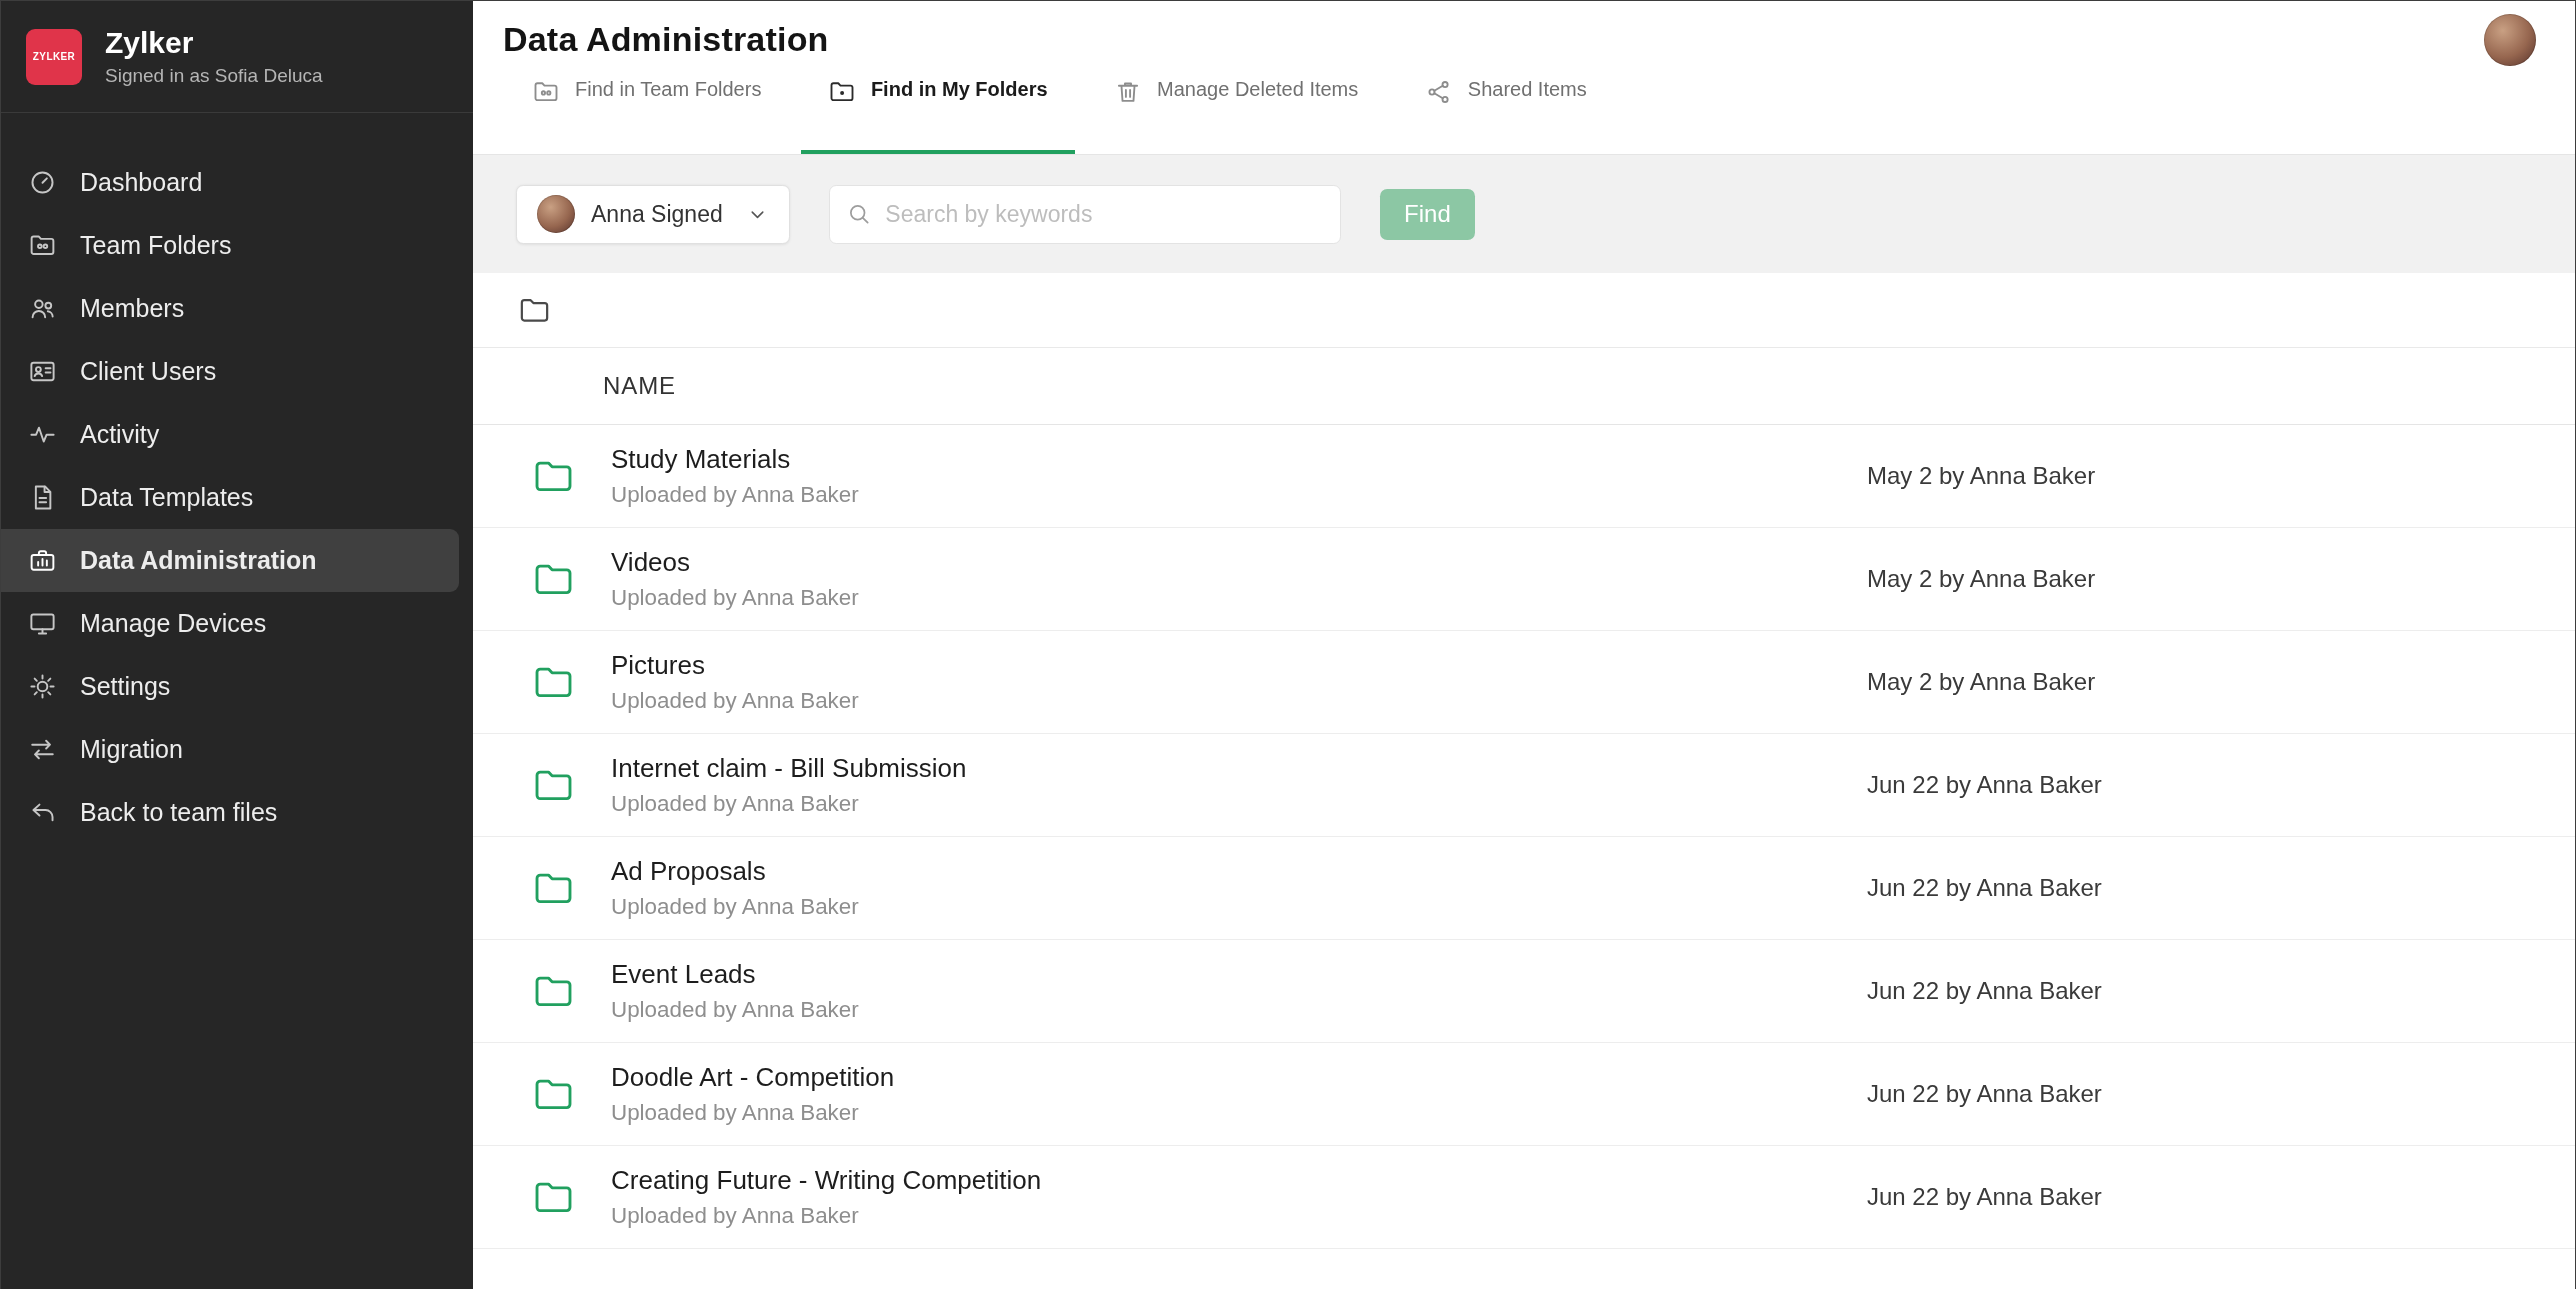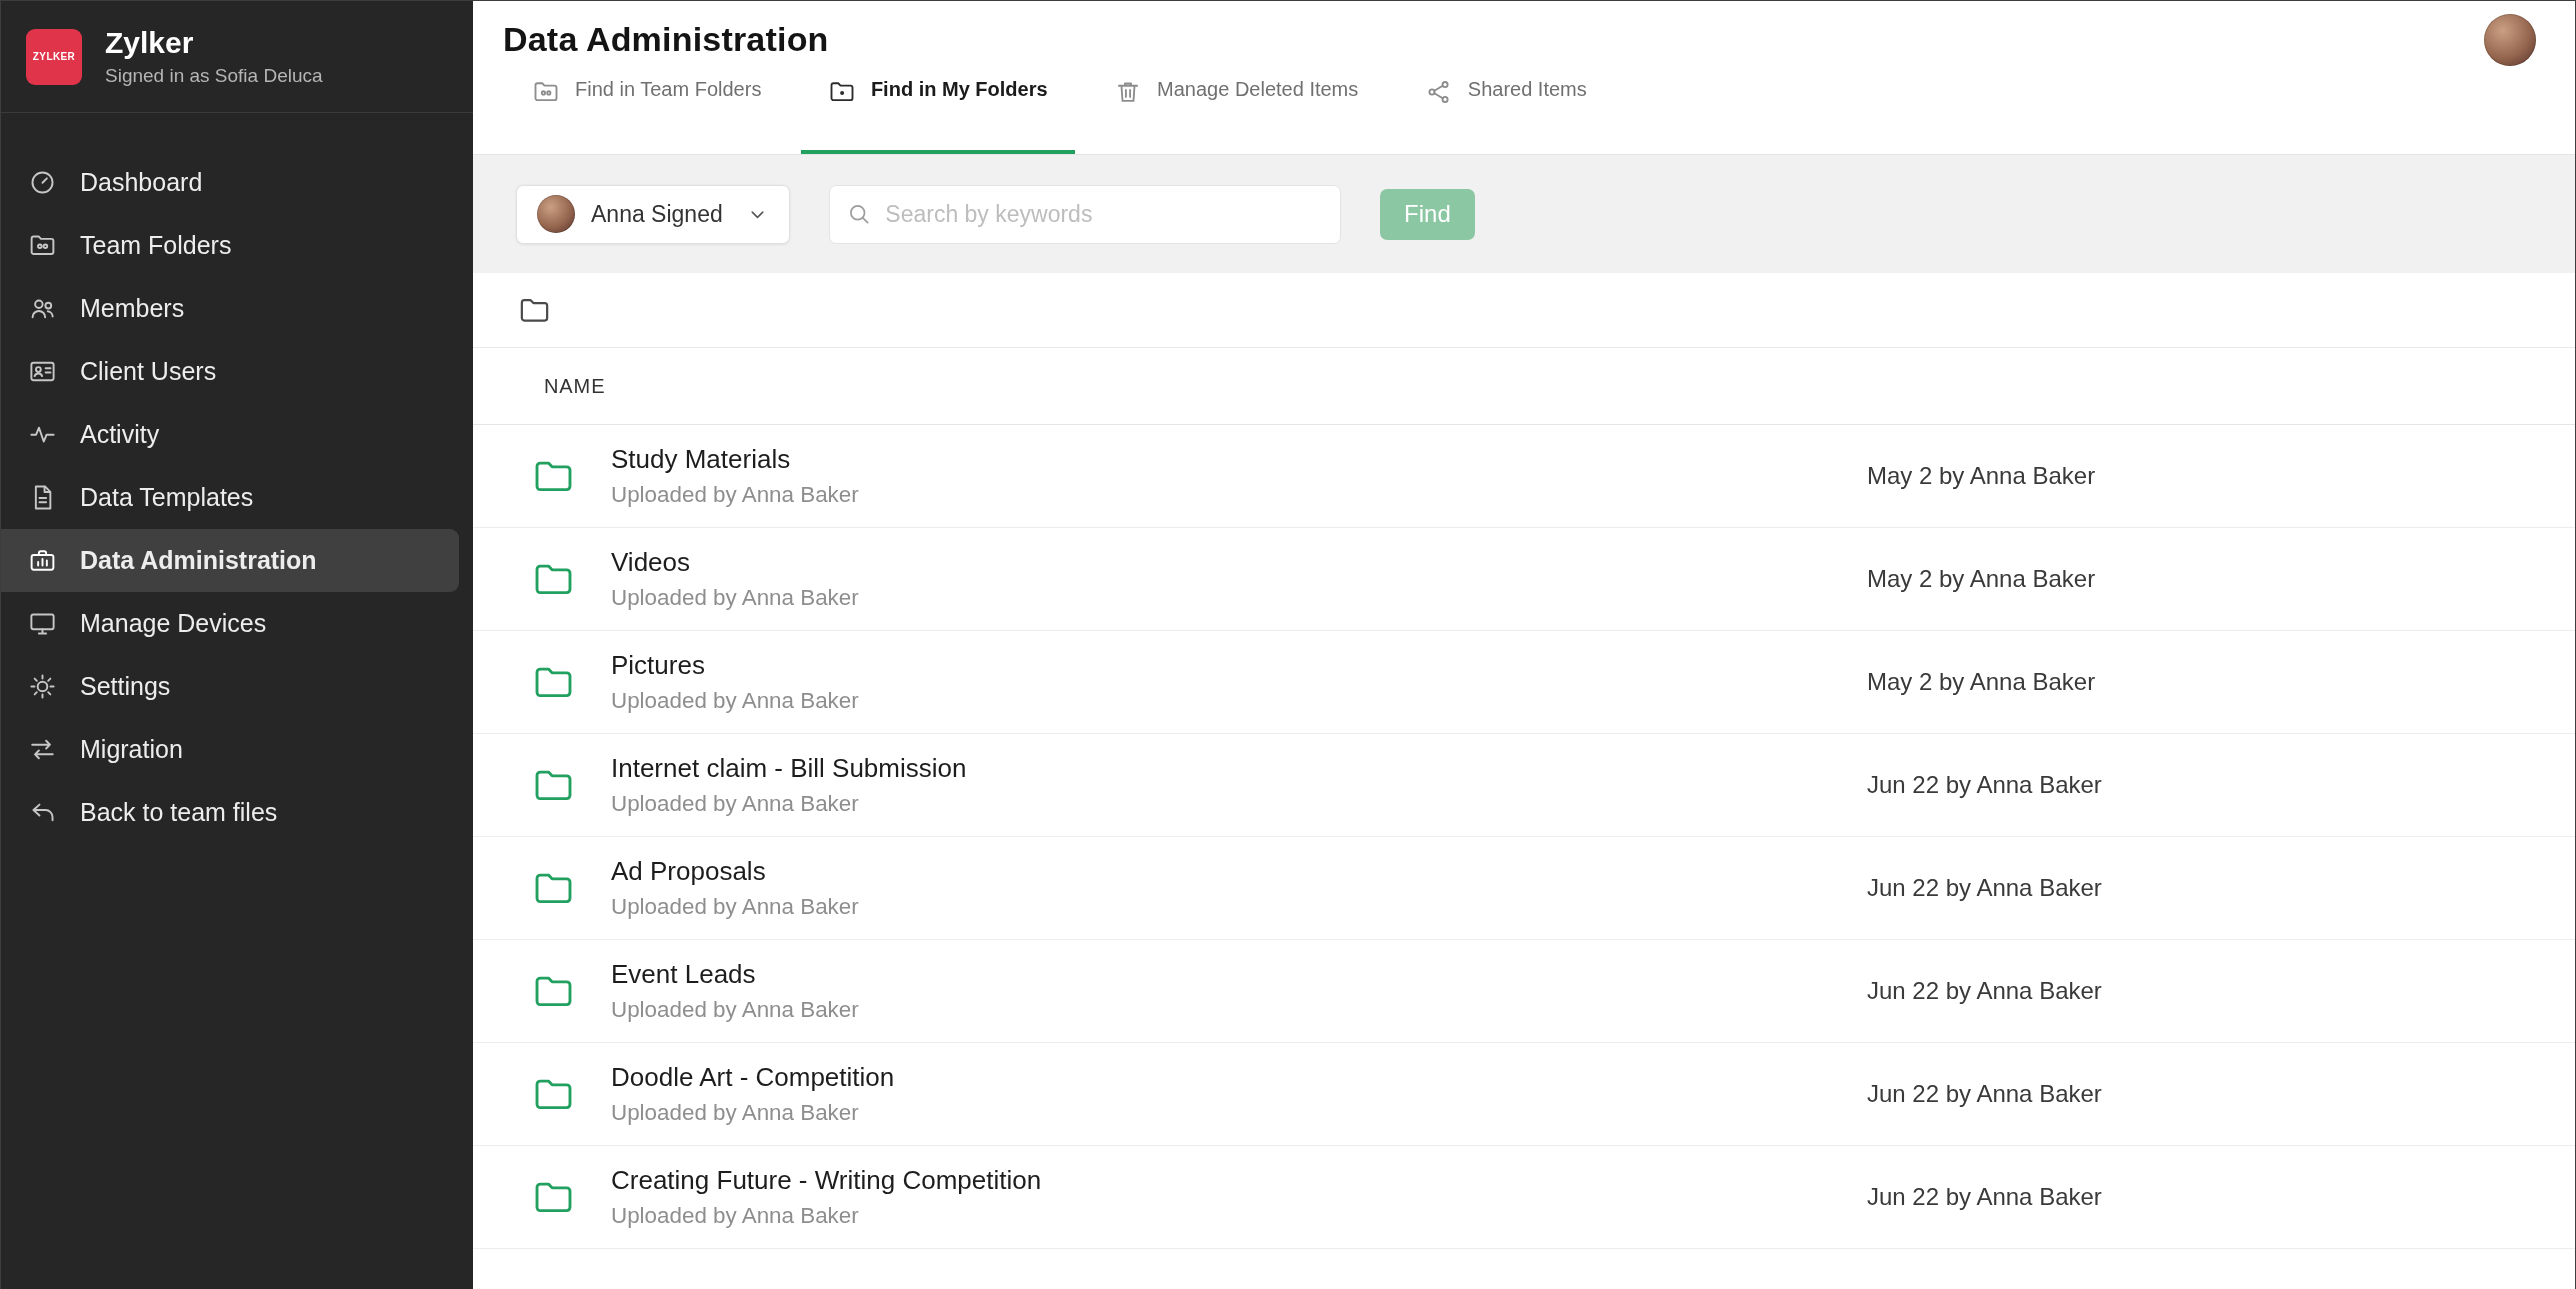--- a/index.html
+++ b/index.html
@@ -41,22 +41,22 @@
   .member-select .chev { width:23px; height:23px; color:#555; margin-left:7.2px; }
   .search { width:512px; height:59px; background:#fff; border:0.9px solid #e3e3e3; border-radius:7.2px; display:flex; align-items:center; gap:13.4px; padding:0 16px; }
   .search .sic { width:26px; height:26px; color:#9d9d9d; flex-shrink:0; }
   .search input { flex:1; border:none; outline:none; background:transparent; font-size:23px; color:#c2410c; font-family:inherit; }
   .search input::placeholder { color:#bdbdbd; }
   .find { width:95px; height:51px; border:none; border-radius:7.2px; background:var(--find-green,#8cc7a4); color:#fff; font-size:24px; cursor:pointer; font-family:inherit; }
 
   .toolbar { height:75px; display:flex; align-items:center; padding-left:45px; border-bottom:0.9px solid #e9e9e9; flex-shrink:0; }
   .root-folder { width:33px; height:33px; color:#4a4a4a; cursor:pointer; }
 
-  .thead { height:77px; display:grid; grid-template-columns:1335px 1fr; align-items:center; padding-left:61px;
-           border-bottom:0.9px solid #e5e5e5; font-size:20px; color:#333; letter-spacing:0.9px; flex-shrink:0; }
+  .thead { height:77px; display:grid; grid-template-columns:1335px 1fr; align-items:center; padding-left:120px;
+           border-bottom:0.9px solid #e5e5e5; font-size:24px; color:#333; letter-spacing:0.9px; flex-shrink:0; }
   .th { cursor:pointer; }
   .th.name { padding-left:10px; }
 
   .rows { flex:1; overflow:hidden; }
   .trow { height:103px; display:grid; grid-template-columns:1335px 1fr; align-items:center; padding-left:59px; border-bottom:0.9px solid #ededed; cursor:pointer; }
   .row-main { display:flex; align-items:center; gap:36px; min-width:0; }
   .ficon { width:43px; height:43px; color:var(--accent,#21a05f); flex-shrink:0; }
   .fname { font-size:26px; color:#1d1d1d; }
   .fsub  { font-size:22.4px; color:#8e8e8e; margin-top:7.2px; }
   .fmod  { font-size:24px; color:#3a3a3a; }

